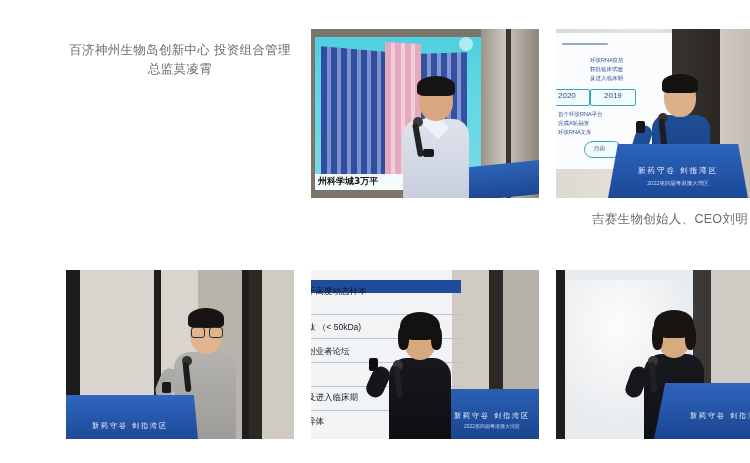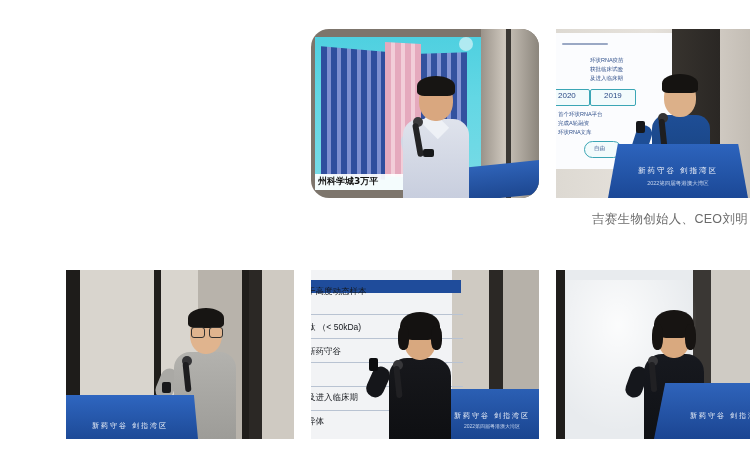--- a/index.html
+++ b/index.html
@@ -112,21 +112,21 @@
   .p1 .armR {
     left: 138px; top: 96px; width: 14px; height: 30px;
     background:#eceae6; border-radius: 7px; transform: rotate(14deg);
   }
   .p1 .armL {
     left: 90px; top: 96px; width: 14px; height: 28px;
     background:#eceae6; border-radius: 7px; transform: rotate(-12deg);
   }
 
   
-  .p2 { background:#7d756c;border-radius:18px; }
+  .p2 { background:#7d756c; }
   .p2 .slide {
     left: 4px; top: 8px; width: 166px; height: 153px;
     background: linear-gradient(180deg,#4fd0e0 0%, #63d7e4 40%, #79dbe6 100%);
   }
   .p2 .bldg-a {
     left: 10px; top: 20px; width: 64px; height: 128px;
     background: repeating-linear-gradient(90deg,#2f4e9e 0 6px,#7e8fd0 6px 10px);
     transform: skewY(5deg);
   }
   .p2 .bldg-b {
@@ -322,20 +322,21 @@
   .p6 .mic { left: 94px; top: 92px; width: 6px; height: 30px; background:#202023; border-radius:3px; transform:rotate(-5deg); }
   .p6 .micball { left:92px; top:86px; width:10px; height:10px; background:#37373a; border-radius:50%; }
   .p6 .armL { left: 72px; top: 96px; width: 17px; height: 32px; background:#15171c; border-radius:9px; transform:rotate(20deg); }
 </style>
 </head>
 <body>
 
 <div class="gallery">
 
   <figure class="cell">
+    <figcaption class="caption">百济神州生物岛创新中心 投资组合管理总监莫凌霄</figcaption>
   </figure>
 
   <figure class="cell">
     <div class="photo p2">
       <div class="layer slide"></div>
       <div class="layer bldg-a"></div>
       <div class="layer bldg-b"></div>
       <div class="layer bldg-c"></div>
       <div class="layer logo-circ"></div>
       <div class="layer slide-bar">
@@ -414,21 +415,21 @@
   <figure class="cell">
     <div class="photo p5">
       <div class="layer slidebar"></div>
       <div class="row" style="top:44px;"></div>
       <div class="row" style="top:68px;"></div>
       <div class="row" style="top:92px;"></div>
       <div class="row" style="top:116px;"></div>
       <div class="row" style="top:140px;"></div>
       <div class="rtxt" style="left:-4px; top:16px;">于高度动态样本</div>
       <div class="rtxt" style="left:-4px; top:52px;">肽 （&lt; 50kDa)</div>
-      <div class="rtxt" style="left:-4px; top:76px;">新药守谷</div>
+      <div class="rtxt" style="left:-4px; top:76px;">创业者论坛</div>
       <div class="rtxt" style="left:-4px; top:122px;">及进入临床期</div>
       <div class="rtxt" style="left:-4px; top:146px;">异体</div>
       <div class="layer podium">
         <div class="l1">新药守谷  剑指湾区</div>
         <div class="l2">2022第四届粤港澳大湾区</div>
       </div>
       <div class="layer armL"></div>
       <div class="layer clicker"></div>
       <div class="layer body"></div>
       <div class="layer head"></div>

